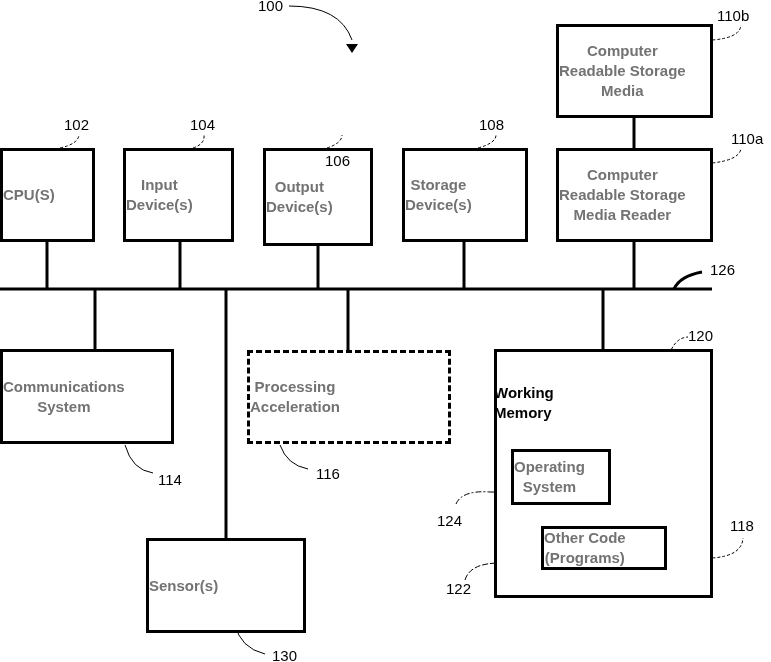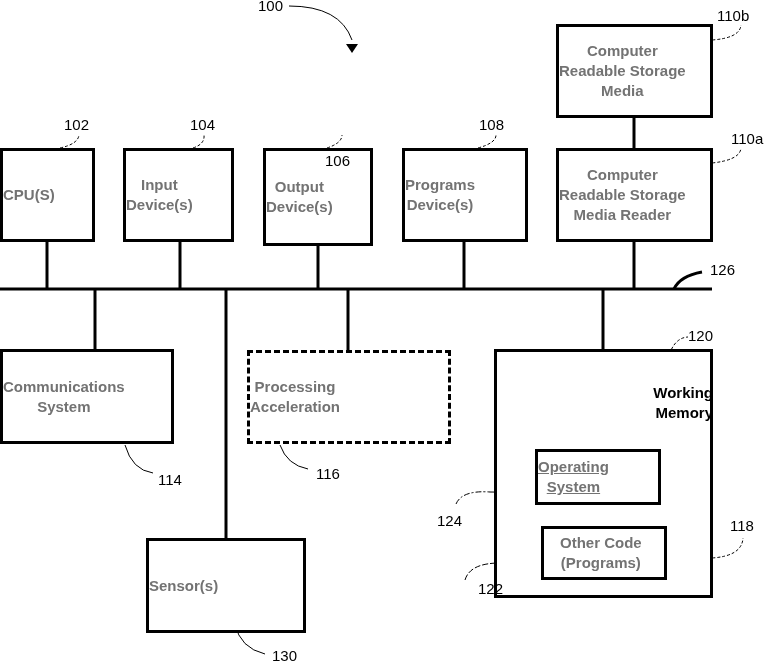--- a/index.html
+++ b/index.html
@@ -5,21 +5,21 @@
   html, body { margin:0; padding:0; background:#ffffff; }
   body { width:771px; height:662px; position:relative; overflow:hidden;
          font-family:"Liberation Sans", sans-serif; }
   svg { position:absolute; left:0; top:0; }
   .box { position:absolute; border:3px solid #000; box-sizing:border-box;
          display:flex; align-items:center; justify-content:flex-start; text-align:center;
          font-weight:bold; font-size:15px; line-height:20px; color:#737373; background:#fff; }
   .box.dashed { border-style:dashed; background:transparent; }
   .box span { white-space:pre-line; }
   .ref { position:absolute; font-size:15px; color:#000; }
-  .wm-label { position:absolute; font-weight:bold; font-size:15px; line-height:20px; text-align:right; white-space:pre-line; }
+  .wm-label { position:absolute; font-weight:bold; font-size:15px; line-height:20px; text-align:left; white-space:pre-line; }
 </style>
 </head>
 <body>
 
 <svg width="771" height="662">
 
   <line x1="0" y1="289" x2="712" y2="289" stroke="#000" stroke-width="3"></line>
 
   <line x1="47" y1="241" x2="47" y2="289" stroke="#000" stroke-width="3"></line>
   <line x1="180" y1="241" x2="180" y2="289" stroke="#000" stroke-width="3"></line>
@@ -67,21 +67,21 @@
   </div>
 <div class="ref" style="left:190px;top:116px;">104</div>
 
 <div class="box" style="left:263px;top:148px;width:110px;height:98px;">
     <span>Output
 Device(s)</span>
   </div>
 <div class="ref" style="left:325px;top:116px;margin-top:36px;">106</div>
 
 <div class="box" style="left:402px;top:148px;width:126px;height:94px;">
-    <span>Programs
+    <span>Storage
 Device(s)</span>
   </div>
 <div class="ref" style="left:479px;top:116px;">108</div>
 
 <div class="box" style="left:556px;top:148px;width:157px;height:94px;">
     <span>Computer
 Readable Storage
 Media Reader</span>
   </div>
 <div class="ref" style="left:731px;top:130px;">110a</div>
@@ -104,28 +104,28 @@
 Acceleration</span>
   </div>
 <div class="ref" style="left:316px;top:465px;text-align:center;">116</div>
 
 <div class="box" style="left:494px;top:349px;width:219px;height:249px;align-items:flex-start;"></div>
 <div class="wm-label" style="left:494px;top:383px;width:219px;">Working
 Memory</div>
 <div class="ref" style="left:688px;top:327px;">120</div>
 <div class="ref" style="left:730px;top:517px;">118</div>
 
-<div class="box" style="left:535px;top:449px;width:126px;height:56px;text-decoration:underline;">
+<div class="box" style="left:511px;top:449px;width:100px;height:56px;">
     <span>Operating
 System</span>
   </div>
 <div class="ref" style="left:437px;top:512px;">124</div>
 
-<div class="box" style="left:541px;top:526px;width:126px;height:54px;padding-left:16px;">
+<div class="box" style="left:541px;top:526px;width:126px;height:44px;">
     <span>Other Code
 (Programs)</span>
   </div>
-<div class="ref" style="left:446px;top:580px;margin-left:32px;">122</div>
+<div class="ref" style="left:446px;top:580px;">122</div>
 
 <div class="box" style="left:146px;top:538px;width:160px;height:95px;">
     <span>Sensor(s)</span>
   </div>
 <div class="ref" style="left:272px;top:647px;">130</div>
 
 </body></html>

